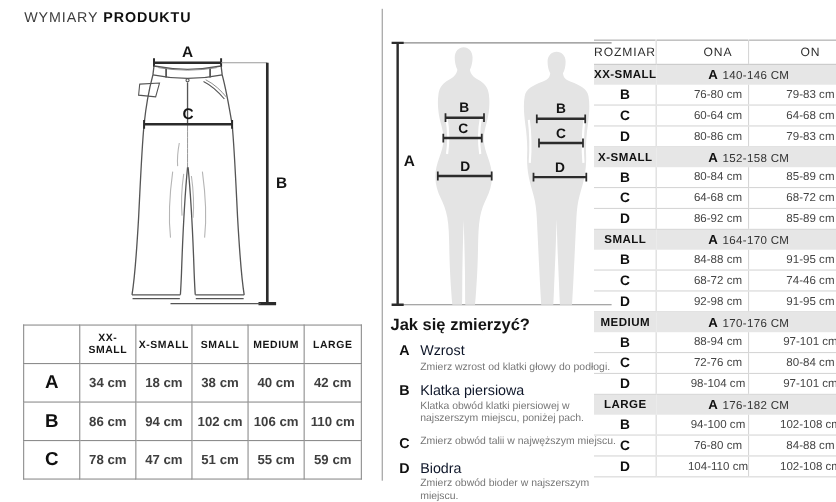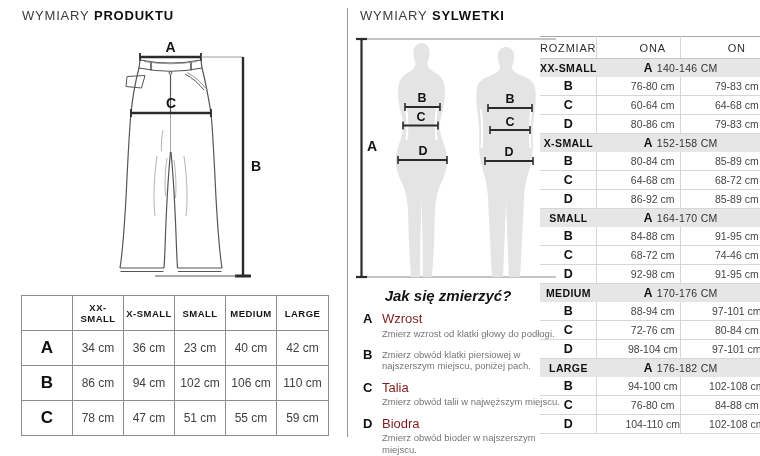--- a/index.html
+++ b/index.html
@@ -10,35 +10,35 @@
   .sec-title b{color:#0f0f0f;font-weight:700;}
   .sec-title.product{left:22px;}
   .sec-title.body{left:360px;}
   .divider{position:absolute;left:347px;top:8px;width:1px;height:429px;background:#9a9a9a;}
 
   
   .pants-svg{position:absolute;left:105px;top:38px;}
 
   
   table.ptable{position:absolute;left:21px;top:295px;border-collapse:collapse;table-layout:fixed;}
-  table.ptable td,table.ptable th{border:1px solid #8d8d8d;text-align:center;vertical-align:middle;padding:0;}
+  table.ptable td,table.ptable th{border:1px solid #8d8d8d;text-align:center;vertical-align:middle;padding:0;font-weight:bold;}
   table.ptable th{height:34px;font-size:9.5px;font-weight:700;letter-spacing:.5px;color:#161616;}
   table.ptable td{height:34px;font-size:12px;color:#3f3f3f;}
   table.ptable td.rowletter{font-size:17px;font-weight:700;color:#0f0f0f;}
 
   
   .body-svg{position:absolute;left:355px;top:36px;}
 
   
   .guide{position:absolute;left:355px;top:287px;width:202px;}
-  .guide-title{text-align:center;font-size:15px;font-weight:700;color:#141414;margin:0 16px 7px 0;font-style:italic;}
+  .guide-title{font-size:15px;font-weight:700;color:#141414;margin:0 16px 7px 0;}
   .gitem{display:flex;align-items:flex-start;margin:0 0 8px 8px;}
   .gletter{width:19px;flex:0 0 19px;font-size:13px;font-weight:700;color:#0f0f0f;line-height:15px;}
   .gbody{flex:1;}
-  .gname{font-size:13px;color:#7f1d1d;line-height:15px;}
+  .gname{font-size:13px;color:#0f172a;line-height:15px;}
   .gdesc{font-size:9.5px;color:#767676;line-height:11.5px;margin-top:1.5px;width:186px;}
 
   
   table.stable{position:absolute;left:540px;top:36px;border-collapse:collapse;table-layout:fixed;
                border-top:1px solid #a9a9a9;}
   table.stable th{height:21px;font-size:11px;font-weight:400;letter-spacing:.8px;color:#2e2e2e;
                   border-bottom:1px solid #c7c7c7;text-align:center;padding:0;}
   table.stable td{height:18px;font-size:10.5px;color:#444;border-bottom:1px solid #d6d6d6;
                   text-align:center;vertical-align:middle;padding:0;white-space:nowrap;}
   table.stable .vsep{border-left:1px solid #d6d6d6;padding-left:28px;}
@@ -51,21 +51,20 @@
   svg text{font-family:"Liberation Sans",sans-serif;}
   .diag-letter{font-size:14px;font-weight:700;fill:#141414;}
   .diag-letter-sm{font-size:12.5px;font-weight:700;fill:#141414;}
 </style>
 </head>
 <body>
 
 <div class="page">
 
   <div class="sec-title product"><span>WYMIARY</span>&nbsp;<b>PRODUKTU</b></div>
-  <div class="sec-title body"><span>WYMIARY</span>&nbsp;<b>SYLWETKI</b></div>
 
   <div class="divider"></div>
 
   <svg class="pants-svg" width="165" height="245" viewBox="0 0 165 245">
 
     <text class="diag-letter" x="65.5" y="14" text-anchor="middle">A</text>
     <g stroke="#2b2b2b" stroke-width="2.4">
       <line x1="35" y1="19" x2="96" y2="19"></line>
       <line x1="35" y1="15" x2="35" y2="23" stroke-width="1.8"></line>
       <line x1="96" y1="15" x2="96" y2="23" stroke-width="1.8"></line>
@@ -130,22 +129,22 @@
       <th></th>
       <th>XX-SMALL</th>
       <th>X-SMALL</th>
       <th>SMALL</th>
       <th>MEDIUM</th>
       <th>LARGE</th>
     </tr>
     <tr>
       <td class="rowletter">A</td>
       <td>34 cm</td>
-      <td>36 cm</td>
-      <td>23 cm</td>
+      <td>18 cm</td>
+      <td>38 cm</td>
       <td>40 cm</td>
       <td>42 cm</td>
     </tr>
     <tr>
       <td class="rowletter">B</td>
       <td>86 cm</td>
       <td>94 cm</td>
       <td>102 cm</td>
       <td>106 cm</td>
       <td>110 cm</td>
@@ -220,27 +219,27 @@
     <div class="gitem">
       <div class="gletter">A</div>
       <div class="gbody">
         <div class="gname">Wzrost</div>
         <div class="gdesc">Zmierz wzrost od klatki głowy do podłogi.</div>
       </div>
     </div>
     <div class="gitem">
       <div class="gletter">B</div>
       <div class="gbody">
-        <div class="gdesc">Zmierz obwód klatki piersiowej w najszerszym miejscu, poniżej pach.</div>
+        <div class="gname">Klatka piersiowa</div>
+        <div class="gdesc">Klatka obwód klatki piersiowej w najszerszym miejscu, poniżej pach.</div>
       </div>
     </div>
     <div class="gitem">
       <div class="gletter">C</div>
       <div class="gbody">
-        <div class="gname">Talia</div>
         <div class="gdesc">Zmierz obwód talii w najwęższym miejscu.</div>
       </div>
     </div>
     <div class="gitem">
       <div class="gletter">D</div>
       <div class="gbody">
         <div class="gname">Biodra</div>
         <div class="gdesc">Zmierz obwód bioder w najszerszym miejscu.</div>
       </div>
     </div>

